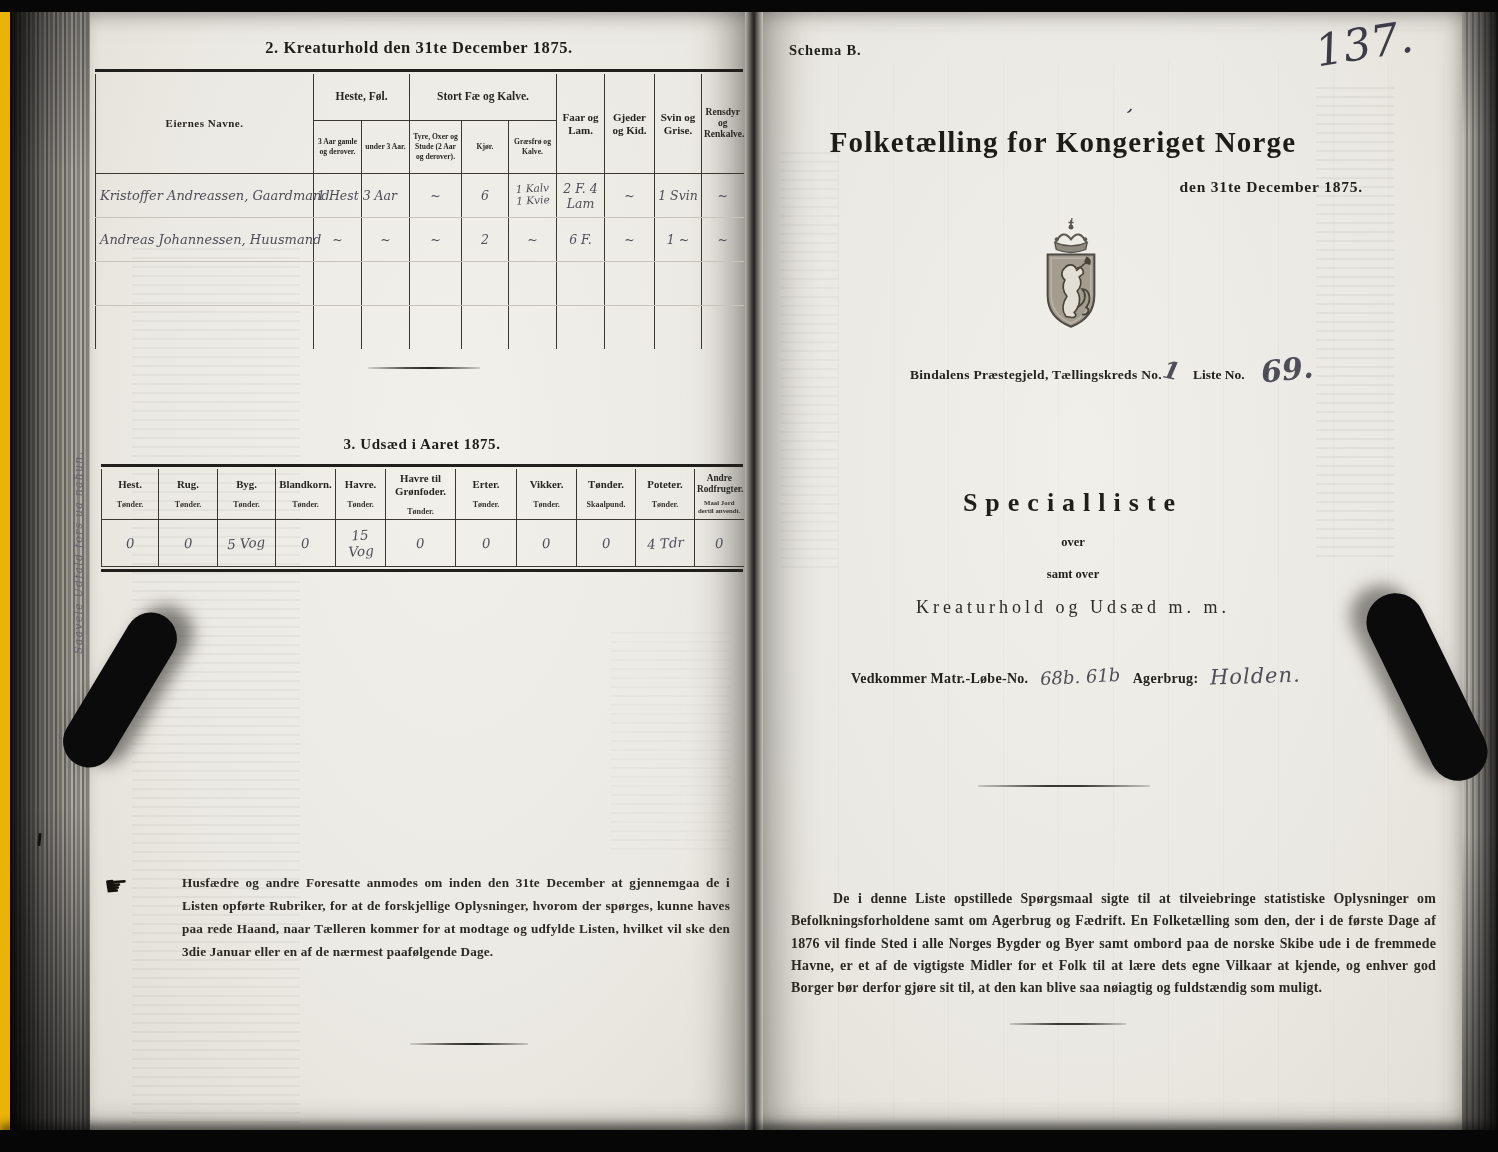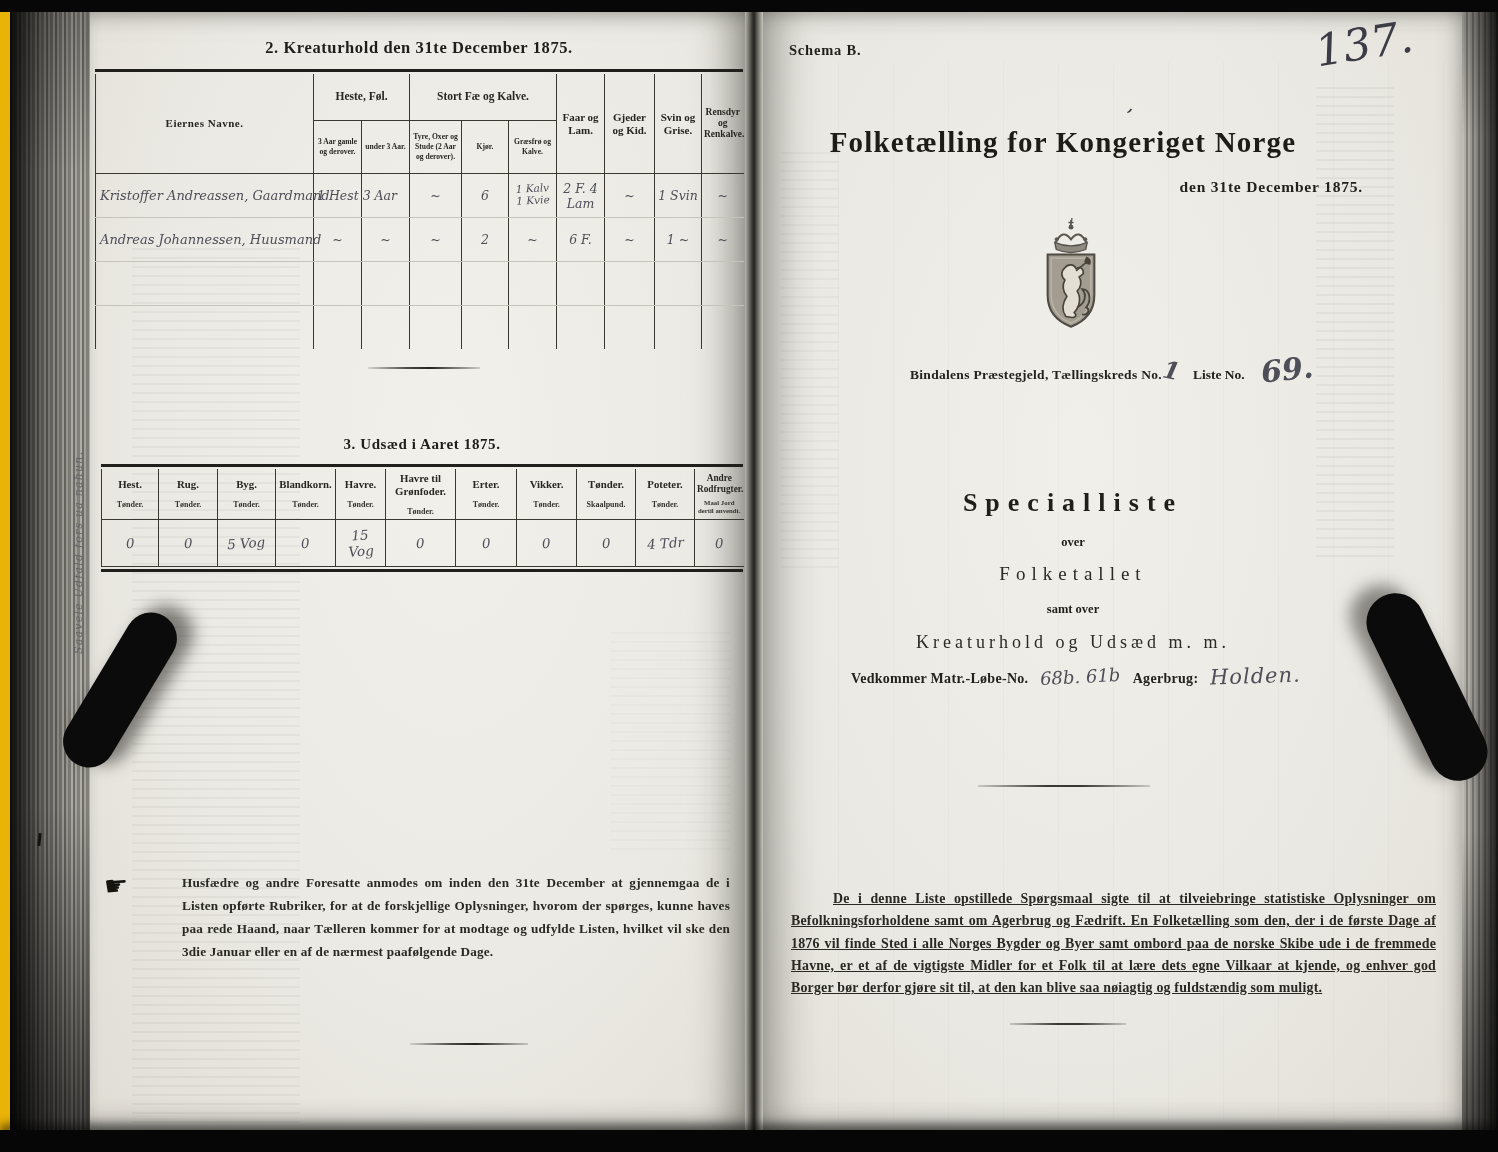--- a/index.html
+++ b/index.html
@@ -117,21 +117,21 @@
   .sp-4{font-size:12.5px;font-weight:bold;margin-top:17px;}
   .sp-5{font-size:18px;letter-spacing:4px;margin-top:15px;color:#2b2a24;}
   .vedkommer{position:absolute;left:88px;top:652px;display:flex;align-items:baseline;gap:12px;white-space:nowrap;}
   .v-lab{font-size:14px;font-weight:bold;letter-spacing:.3px;color:#23221c;}
   .v-matr{font-size:18px;transform:rotate(-3deg);}
   .v-bosted{font-size:21px;transform:rotate(-2deg);letter-spacing:1px;}
   .rule{position:absolute;height:1.5px;background:linear-gradient(90deg,rgba(60,58,52,.2),#3a3832 40%,#3a3832 60%,rgba(60,58,52,.2));}
   .rule-1{left:215px;top:773px;width:172px;}
   .rule-2{left:247px;top:1011px;width:116px;}
   .rp-para{position:absolute;left:28px;top:876px;width:645px;font-size:13.9px;line-height:1.6;
-    text-align:justify;text-indent:42px;color:#2a2822;font-weight:bold;letter-spacing:.2px;text-decoration:underline;}
+    text-align:justify;text-indent:42px;color:#2a2822;font-weight:bold;letter-spacing:.2px;}
 
   
   .clip{position:absolute;background:#0b0b0b;z-index:6;}
   .clip-left{left:34px;top:664px;width:172px;height:52px;border-radius:27px;transform:rotate(-59deg);
     box-shadow:12px 10px 16px 2px rgba(55,53,48,.6);}
   .clip-right{left:1326px;top:658px;width:202px;height:58px;border-radius:30px;transform:rotate(64deg);
     box-shadow:-12px 10px 16px 2px rgba(55,53,48,.55);}
 </style>
 </head>
 <body>
@@ -328,21 +328,20 @@
     <div class="district">
       <span class="d-prefix">Bindalens Præstegjeld, Tællingskreds No.</span>
       <span class="d-no hand">1</span>
       <span class="d-liste">Liste No.</span>
       <span class="d-listeno hand">69.</span>
     </div>
 
     <div class="speciall">
       <div class="sp-1">Specialliste</div>
       <div class="sp-2">over</div>
-      <div class="sp-3">Folketallet</div>
       <div class="sp-4">samt over</div>
       <div class="sp-5">Kreaturhold og Udsæd m. m.</div>
     </div>
 
     <div class="vedkommer">
       <span class="v-lab">Vedkommer Matr.-Løbe-No.</span>
       <span class="v-matr hand">68b. 61b</span>
       <span class="v-lab">Agerbrug:</span>
       <span class="v-bosted hand">Holden.</span>
     </div>

